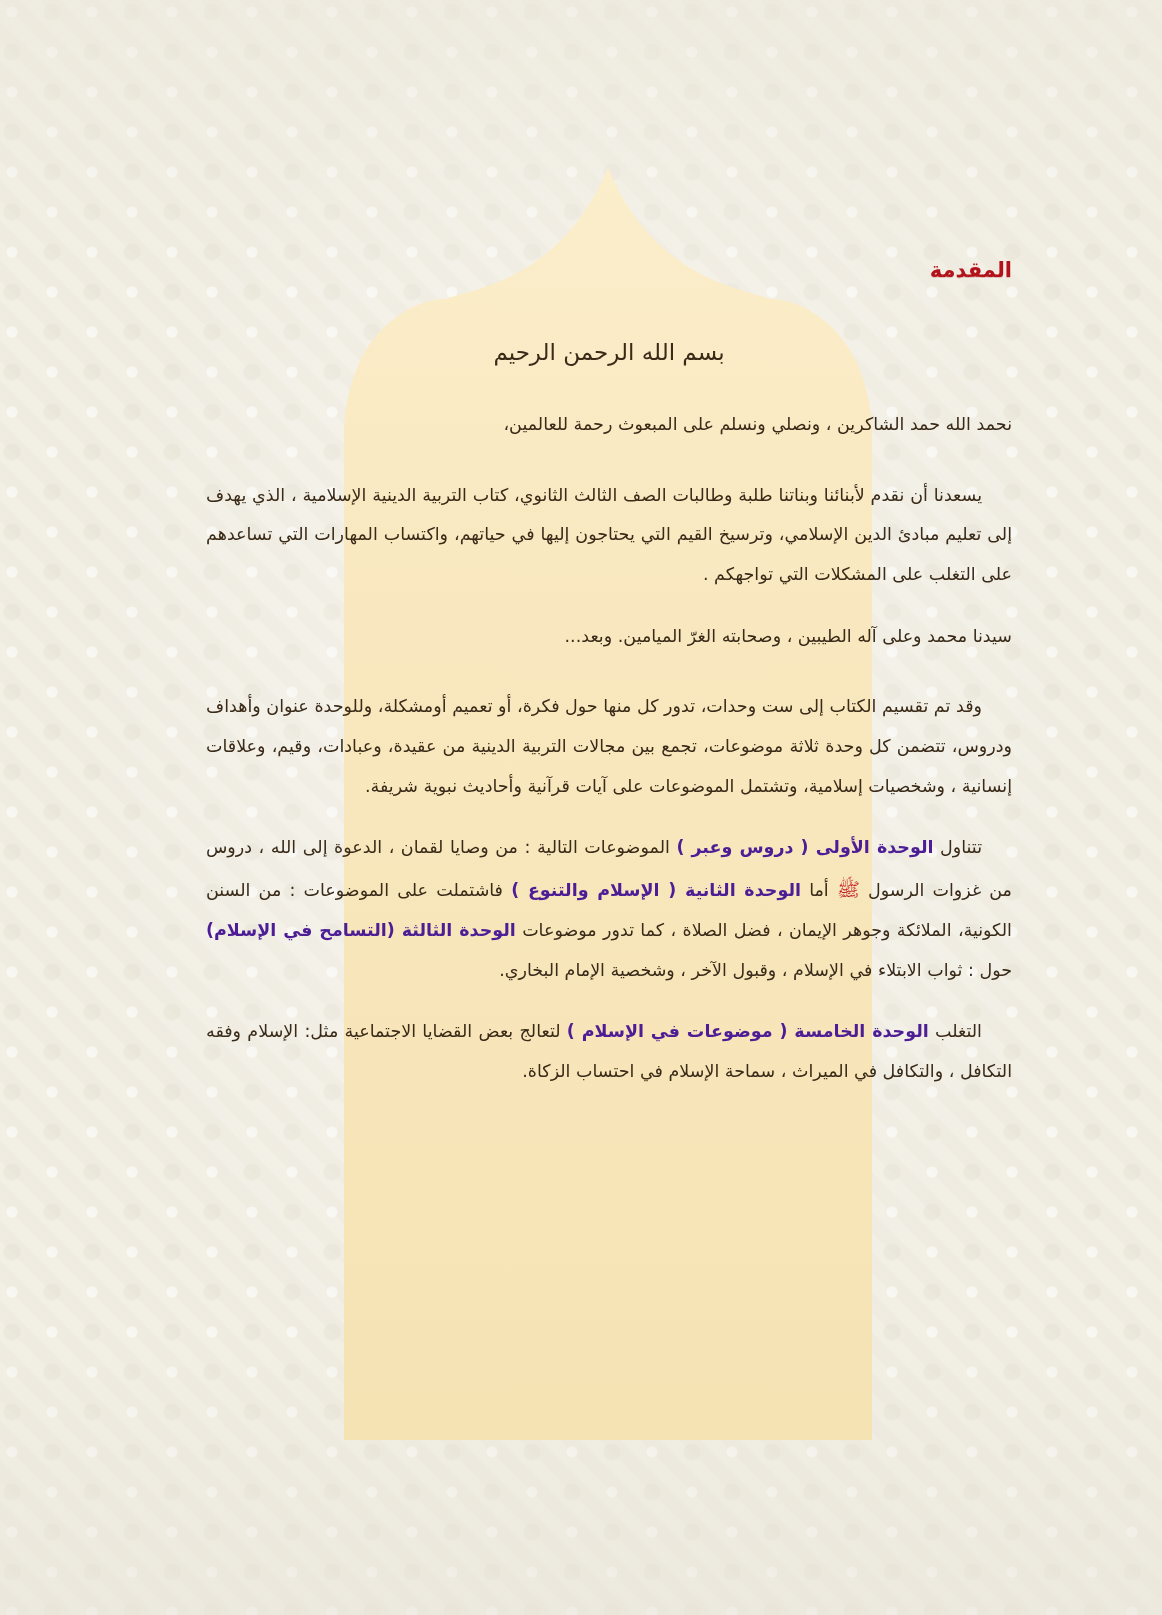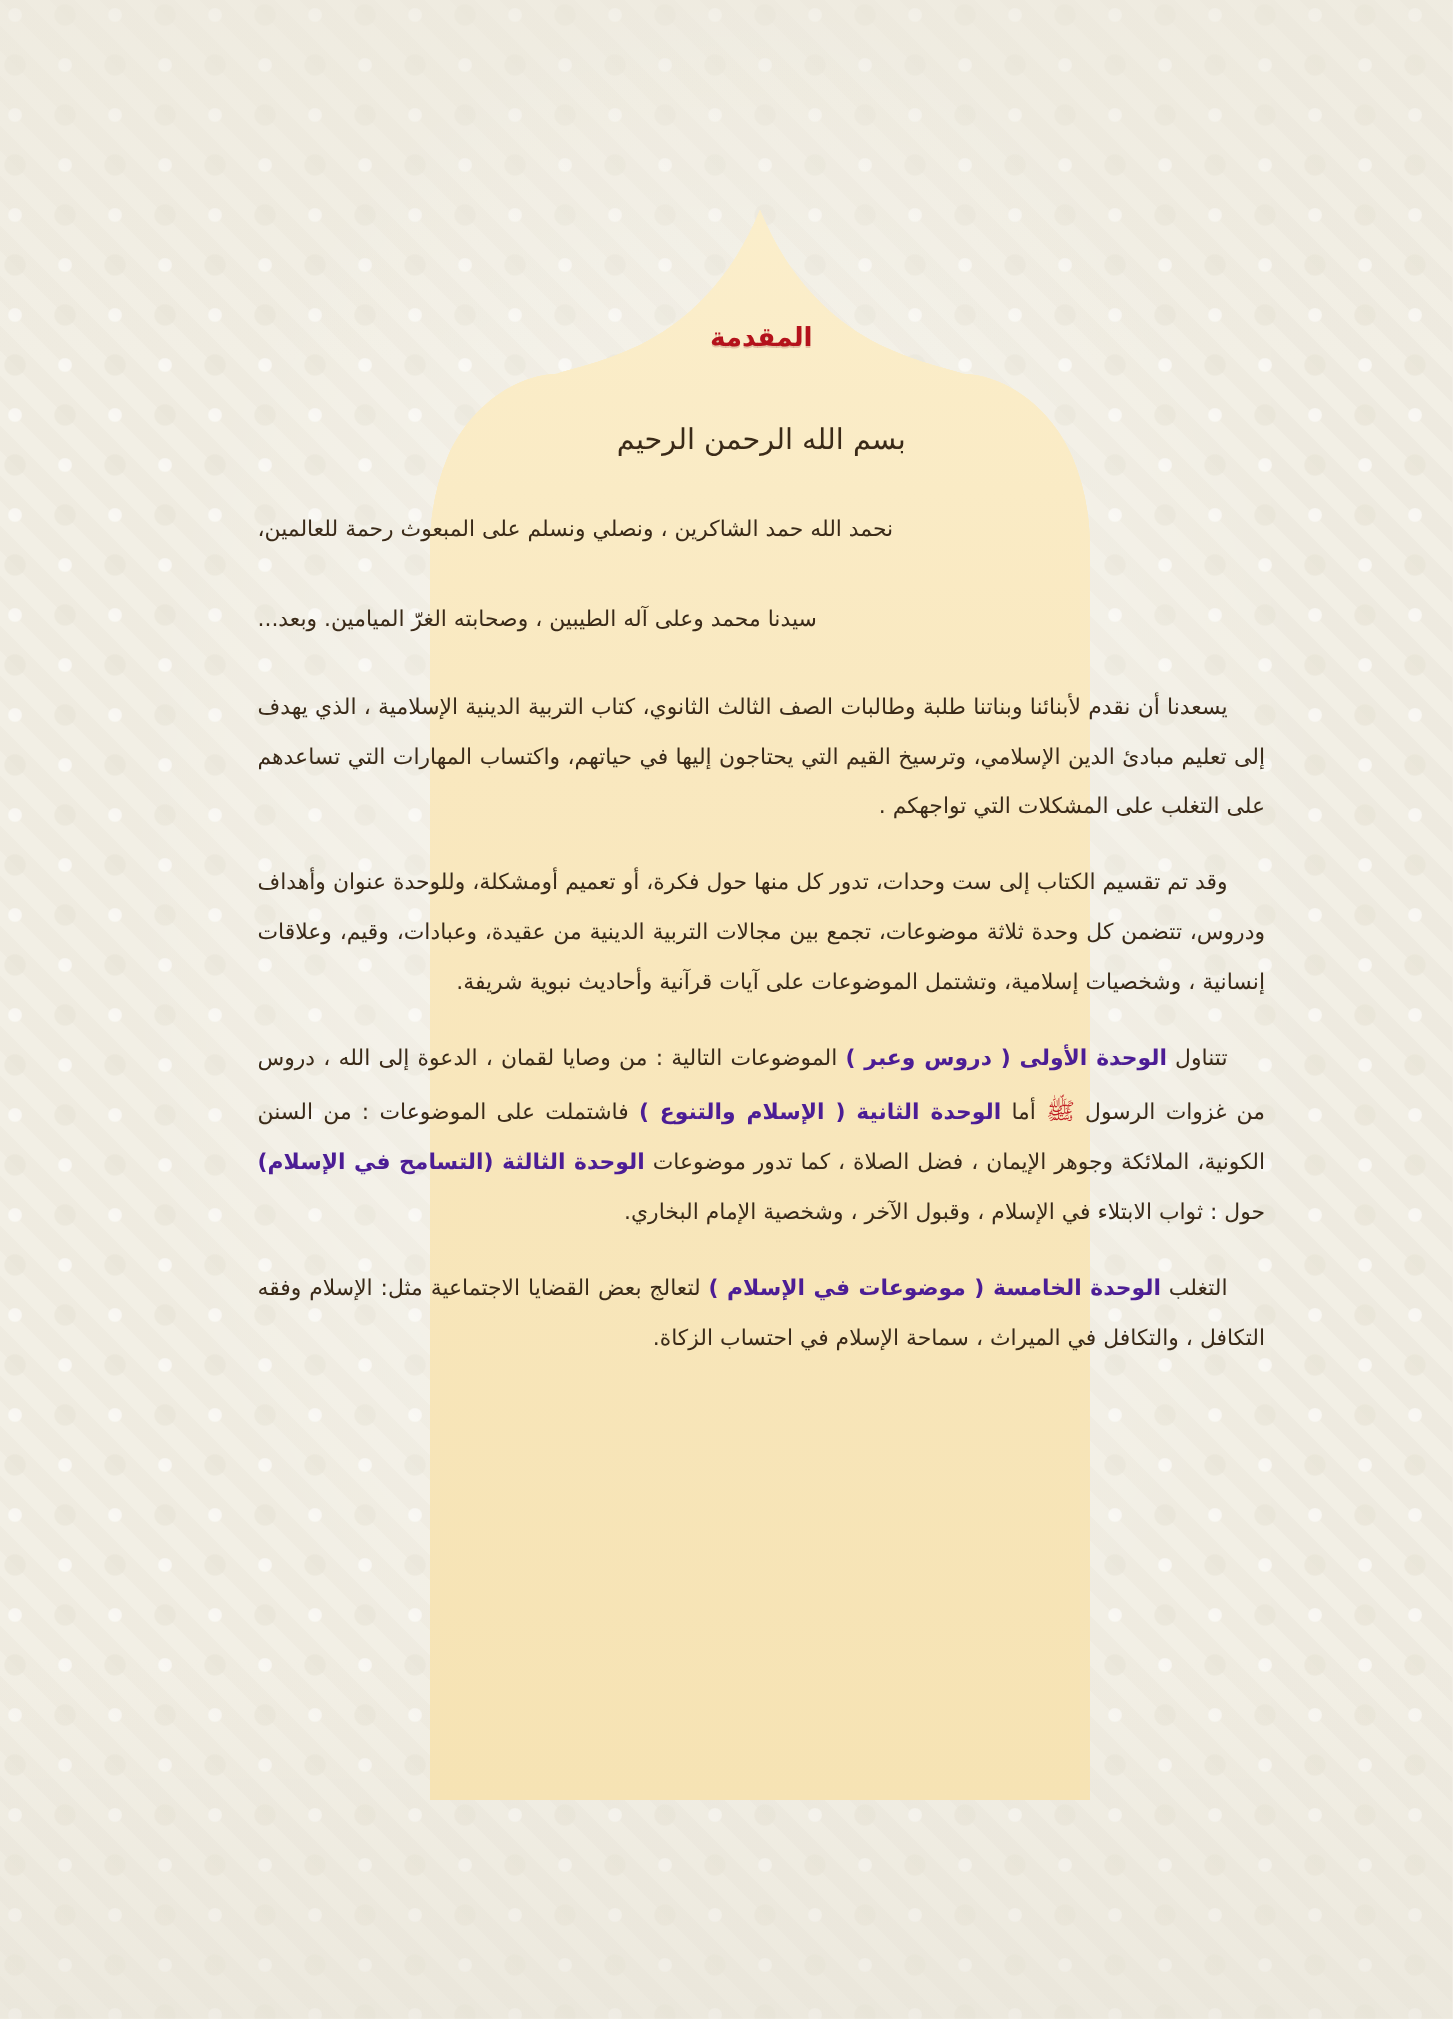--- a/index.html
+++ b/index.html
@@ -64,21 +64,21 @@
     top: 98px;
     width: 806px;
     height: 1172px;
     overflow: hidden;
     direction: rtl;
     text-align: justify;
     text-align-last: auto;
   }
 
   #doc-title {
-    text-align: center;
+    text-align: right;
     color: #b4121b;
     font-weight: 700;
     font-size: 21px;
     letter-spacing: 0px;
     margin: 0 0 44px 0;
     text-shadow: 0 1px 0 rgba(120,0,0,.18);
   }
 
   .p {
     color: #3a2a18;
@@ -87,21 +87,21 @@
     margin: 0 0 21px 0;
     text-align: justify;
   }
   .p.center { text-align: center; }
   .p.indent { text-indent: 30px; }
   .p.last { margin-bottom: 0; }
   .red { color: #4c1d95; font-weight: 700; }
   .saw { color: #c01a20; font-weight: 400; font-size: 19px; }
 
   .bism { font-size: 23px; margin-bottom: 26px; }
-  .hamd { text-align: left; line-height: 2.35; margin-bottom: 30px; }
+  .hamd { text-align: right; line-height: 2.35; margin-bottom: 30px; }
 </style>
 </head>
 <body>
 
 <div id="page">
   <div class="tex"></div>
   <div class="vig"></div>
 </div>
 
 <div id="card-wrap">
@@ -137,21 +137,21 @@
     <use href="#archPath" fill="none" stroke="rgba(186,150,86,.35)" stroke-width="2" transform="translate(0,3)"></use>
   </svg>
 
   <div id="content">
 
     <div id="doc-title">المقدمة</div>
 
     <p class="p center bism">بسم الله الرحمن الرحيم</p>
 
     <p class="p hamd">نحمد الله حمد الشاكرين ، ونصلي ونسلم على المبعوث رحمة للعالمين،</p>
+    <p class="p indent"><span>يسعدنا أن نقدم لأبنائنا وبناتنا طلبة وطالبات الصف الثالث الثانوي، كتاب التربية الدينية الإسلامية ، الذي يهدف إلى تعليم مبادئ الدين الإسلامي، وترسيخ القيم التي يحتاجون إليها في حياتهم، واكتساب المهارات التي تساعدهم على التغلب على المشكلات التي تواجهكم .</span></p>
+
     <p class="p hamd">سيدنا محمد وعلى آله  الطيبين ، وصحابته الغرّ الميامين. وبعد...</p>
-
-    <p class="p indent"><span>يسعدنا أن نقدم لأبنائنا وبناتنا طلبة وطالبات الصف الثالث الثانوي، كتاب التربية الدينية الإسلامية ، الذي يهدف إلى تعليم مبادئ الدين الإسلامي، وترسيخ القيم التي يحتاجون إليها في حياتهم، واكتساب المهارات التي تساعدهم على التغلب على المشكلات التي تواجهكم .</span></p>
     <p class="p indent"><span>وقد تم تقسيم الكتاب إلى ست وحدات، تدور كل منها حول فكرة، أو تعميم أومشكلة، وللوحدة عنوان وأهداف ودروس، تتضمن كل وحدة ثلاثة موضوعات، تجمع بين مجالات التربية الدينية من عقيدة، وعبادات، وقيم، وعلاقات إنسانية ، وشخصيات إسلامية، وتشتمل الموضوعات على آيات قرآنية وأحاديث نبوية شريفة.</span></p>
     <p class="p indent"><span>تتناول </span><span class="red">الوحدة الأولى ( دروس وعبر )</span><span> الموضوعات التالية : من وصايا لقمان ، الدعوة إلى الله ، دروس من غزوات الرسول </span><span class="saw">ﷺ</span><span> أما </span><span class="red">الوحدة الثانية ( الإسلام والتنوع )</span><span> فاشتملت على الموضوعات : من السنن الكونية، الملائكة وجوهر الإيمان ، فضل الصلاة ، كما تدور موضوعات </span><span class="red">الوحدة الثالثة (التسامح في الإسلام)</span><span> حول : ثواب الابتلاء في الإسلام ، وقبول الآخر ، وشخصية الإمام البخاري.</span></p>
     <p class="p indent"><span>التغلب </span><span class="red">الوحدة الخامسة ( موضوعات في الإسلام )</span><span> لتعالج بعض القضايا الاجتماعية مثل: الإسلام وفقه التكافل ، والتكافل في الميراث ، سماحة الإسلام في احتساب الزكاة.</span></p>
 
   </div>
 </div>
 
 </body></html>

